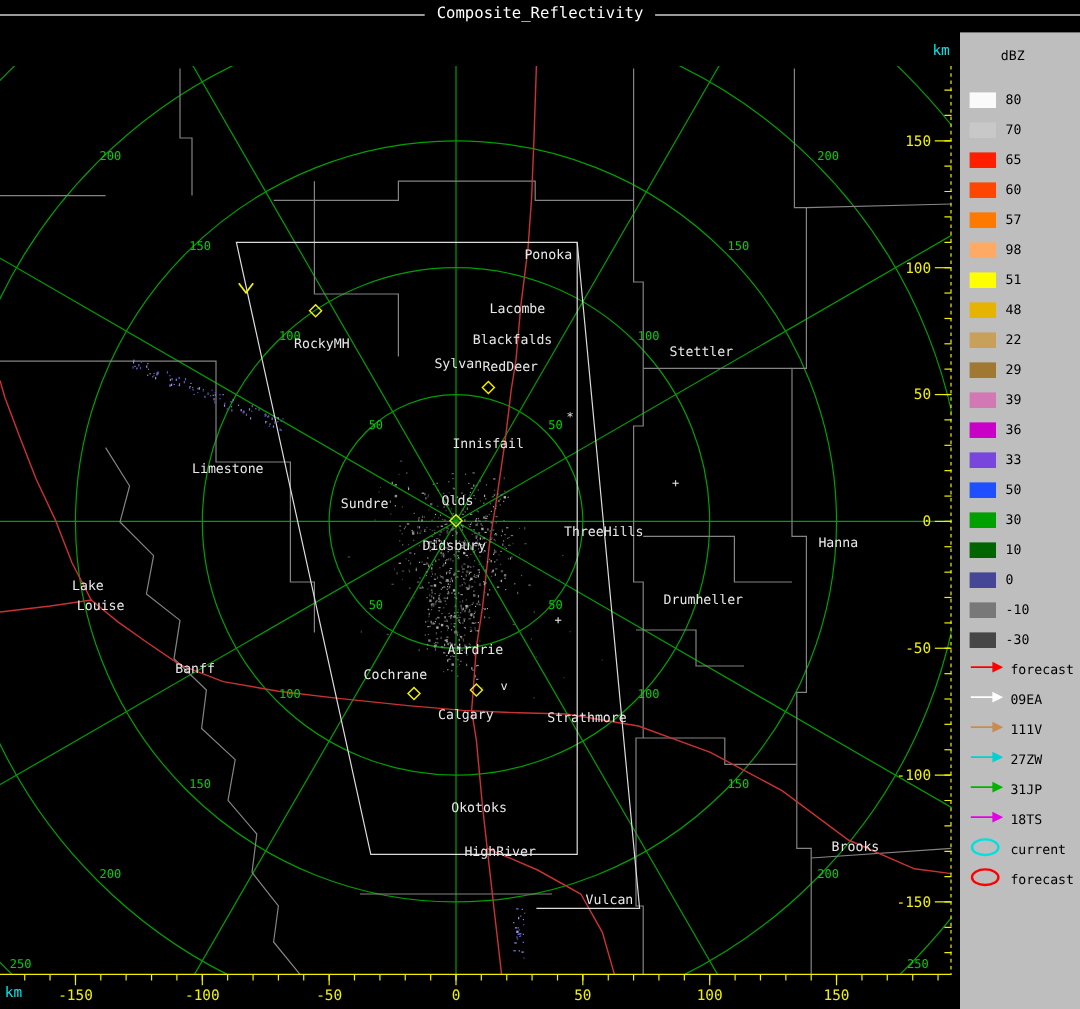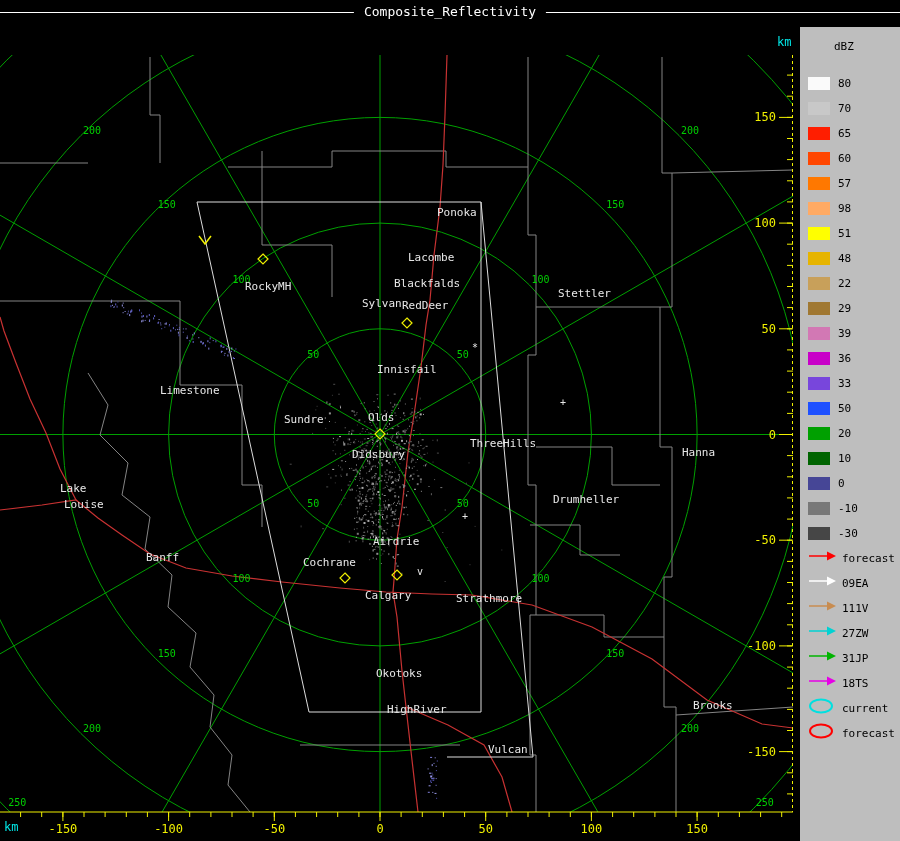--- a/index.html
+++ b/index.html
@@ -1221,21 +1221,21 @@
         <div class="cb-row">
           <div class="cb-swatch" style="background: rgb(120, 70, 220);"></div>
           <span class="cb-label">33</span>
         </div>
         <div class="cb-row">
           <div class="cb-swatch" style="background: rgb(30, 80, 255);"></div>
           <span class="cb-label">50</span>
         </div>
         <div class="cb-row">
           <div class="cb-swatch" style="background: rgb(0, 160, 0);"></div>
-          <span class="cb-label">20</span>
+          <span class="cb-label">30</span>
         </div>
         <div class="cb-row">
           <div class="cb-swatch" style="background: rgb(0, 100, 0);"></div>
           <span class="cb-label">10</span>
         </div>
         <div class="cb-row">
           <div class="cb-swatch" style="background: rgb(70, 70, 150);"></div>
           <span class="cb-label">0</span>
         </div>
         <div class="cb-row">

